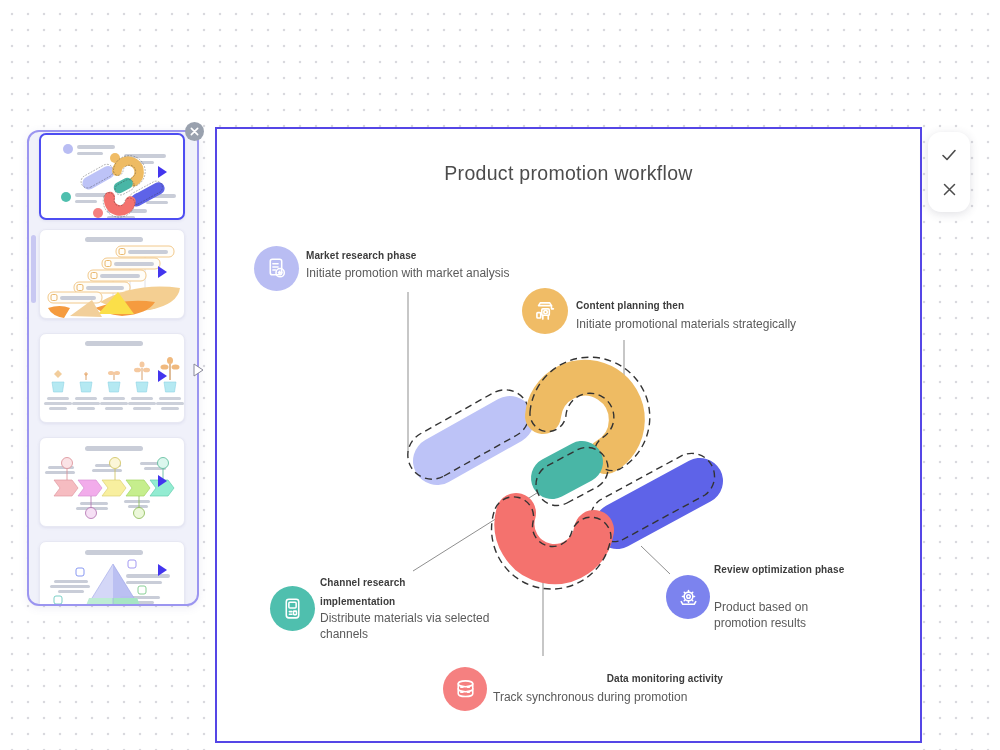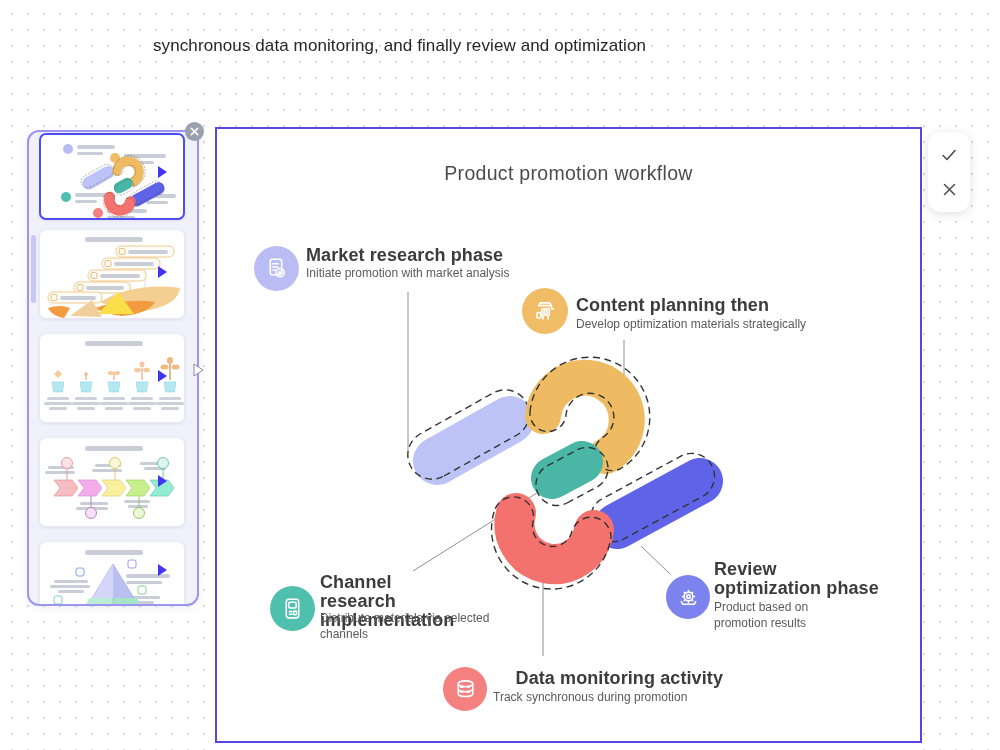--- a/index.html
+++ b/index.html
@@ -54,21 +54,21 @@
     position:absolute; left:215px; top:162px; width:707px;
     text-align:center; font-size:19.5px; font-weight:400; color:#4c4c4c; letter-spacing:.3px;
   }
   .diagram-layer { position:absolute; left:0; top:0; width:1000px; height:750px; pointer-events:none; }
 
   .step-icon {
     position:absolute; border-radius:50%;
     display:flex; align-items:center; justify-content:center;
   }
   .step-title {
-    position:absolute; font-size:18px; font-weight:700; color:#3c3c3c; line-height:19px; letter-spacing:.1px;
+    position:absolute; font-size:10px; font-weight:700; color:#3c3c3c; line-height:19px; letter-spacing:.1px;
   }
   .step-desc {
     position:absolute; font-size:12px; color:#5a5a5a; line-height:15.5px;
   }
 
   
   .action-panel {
     position:absolute; left:928px; top:132px; width:42px; height:80px;
     background:#fff; border-radius:13px; box-shadow:0 2px 10px rgba(60,60,90,.16);
     display:flex; flex-direction:column; align-items:center; justify-content:space-evenly;
@@ -98,21 +98,20 @@
       <path d="M617,526 L700,481" stroke="#5e63e8" stroke-width="46" stroke-linecap="round" fill="none"></path>
       <path d="M622,540 L705,495 A23 23 0 0 0 683,455 L600,500 A23 23 0 0 0 622,540 Z" fill="none" stroke="#333" stroke-width="1.4" stroke-dasharray="7 4.5" stroke-linejoin="round"></path>
 
       <path d="M516,513 A40 40 0 1 0 594,530" stroke="#f4726e" stroke-width="40" stroke-linecap="round" fill="none"></path>
       <path d="M494,512 A60 60 0 1 0 611,537 A20 20 0 0 0 572,531 A20 20 0 1 1 533,522 A20 20 0 0 0 494,512 Z" fill="none" stroke="#333" stroke-width="1.4" stroke-dasharray="7 4.5" stroke-linejoin="round"></path>
     </g>
   </defs>
 </svg>
 
 <div class="prompt">
-  <div>synchronous data monitoring, and finally review and optimization</div>
 </div>
 
 <div class="canvas"></div>
 <div class="canvas-title">Product promotion workflow</div>
 <div class="bottom-strip"></div>
 
 <svg class="diagram-layer" viewBox="0 0 1000 750">
 
   <g stroke="#8f8f8f" stroke-width="1">
     <line x1="408" y1="292" x2="408" y2="452"></line>
@@ -138,21 +137,21 @@
 <div class="step-icon" style="left: 522px; top: 288px; width: 46px; height: 46px; background: rgb(240, 188, 102);">
   <svg width="28" height="28" viewBox="0 0 26 26" fill="none" stroke="#fff" stroke-width="1.5" stroke-linecap="round" stroke-linejoin="round">
     <path d="M7 8h12l-1.6-2.5H8.6L7 8Z"></path>
     <rect x="10" y="11" width="7" height="6" rx="1"></rect>
     <circle cx="13.5" cy="14" r="1.6"></circle>
     <rect x="5.5" y="14.5" width="3.5" height="5" rx="0.8"></rect>
     <path d="M11 17v3.5 M16 17v3.5 M19 8v3 M19 11h1.8"></path>
   </svg>
 </div>
 <div class="step-title" style="left:576px;top:296px;width:220px;">Content planning then</div>
-<div class="step-desc" style="left:576px;top:317px;width:260px;">Develop optimization materials strategically</div>
+<div class="step-desc" style="left:576px;top:317px;width:260px;">Initiate promotional materials strategically</div>
 
 <div class="step-icon" style="left: 270px; top: 586px; width: 45px; height: 45px; background: rgb(79, 191, 174);">
   <svg width="27" height="27" viewBox="0 0 26 26" fill="none" stroke="#fff" stroke-width="1.5" stroke-linecap="round" stroke-linejoin="round">
     <rect x="7" y="4" width="12" height="18" rx="2.5"></rect>
     <rect x="9.5" y="7" width="7" height="5.5" rx="1"></rect>
     <path d="M10 16h2.5 M10 18.5h2.5"></path>
     <rect x="14" y="15.5" width="2.8" height="3.5" rx="0.6"></rect>
   </svg>
 </div>
 <div class="step-title" style="left:320px;top:573px;width:140px;">Channel research implementation</div>

